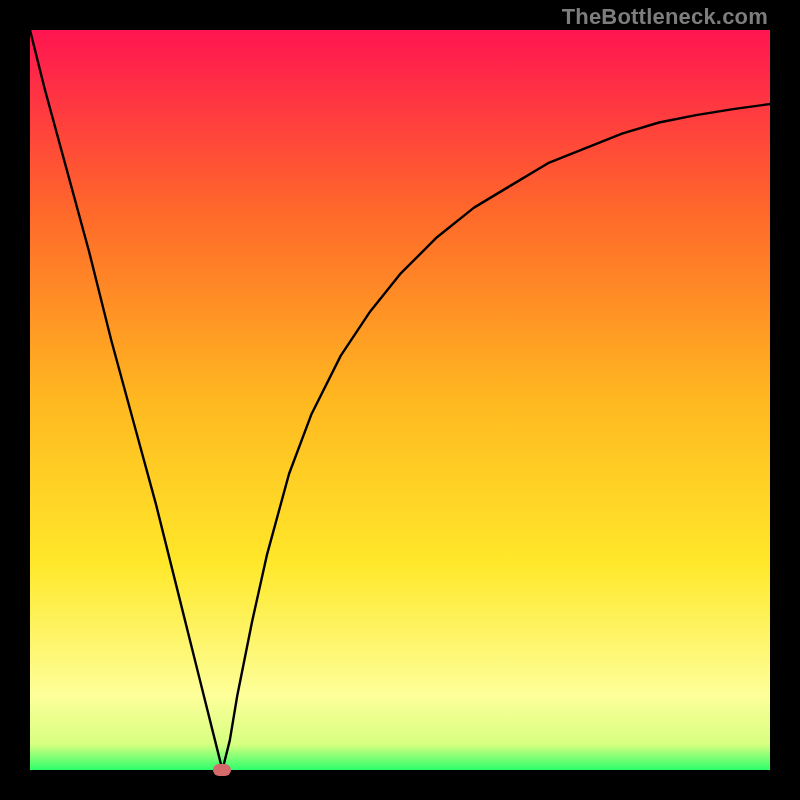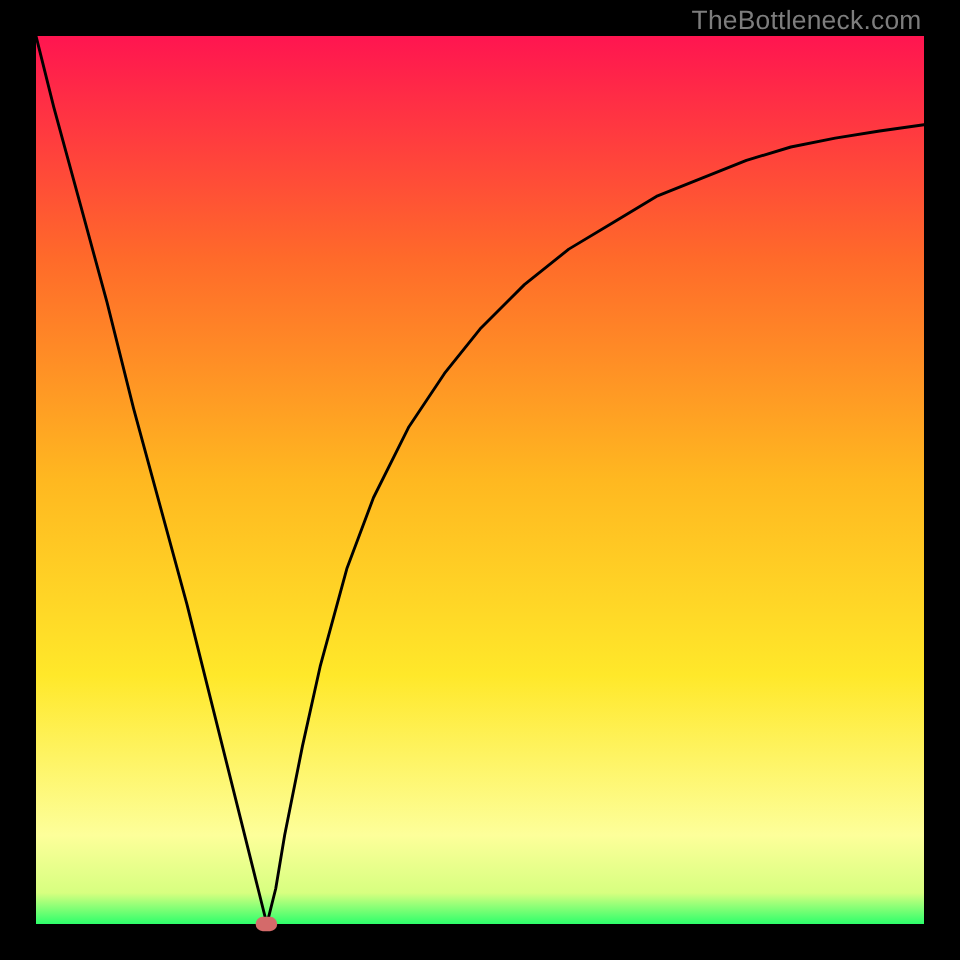--- a/index.html
+++ b/index.html
@@ -25,21 +25,21 @@
     top: 0;
     width: 740px;
     height: 740px;
   }
   .watermark {
     position: absolute;
     top: 4px;
     right: 32px;
     color: #7d7d7d;
     font-size: 22px;
-    font-weight: 400;
+    font-weight: 700;
     letter-spacing: 0.2px;
     z-index: 50;
   }
   .marker {
     position: absolute;
     width: 18px;
     height: 12px;
     border-radius: 6px;
     z-index: 40;
     transform: translate(-50%, -50%);

